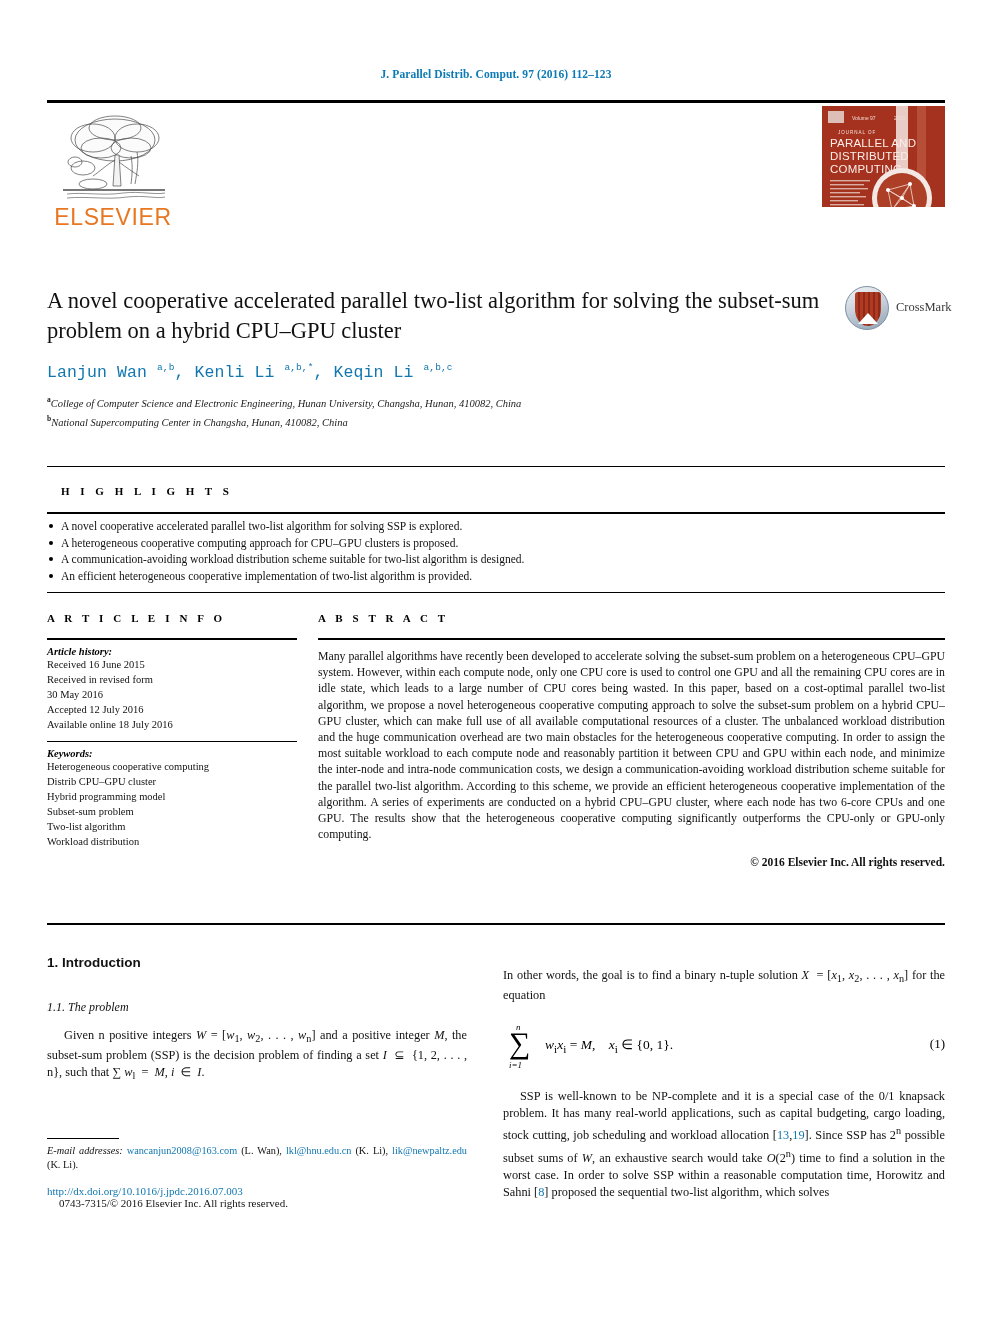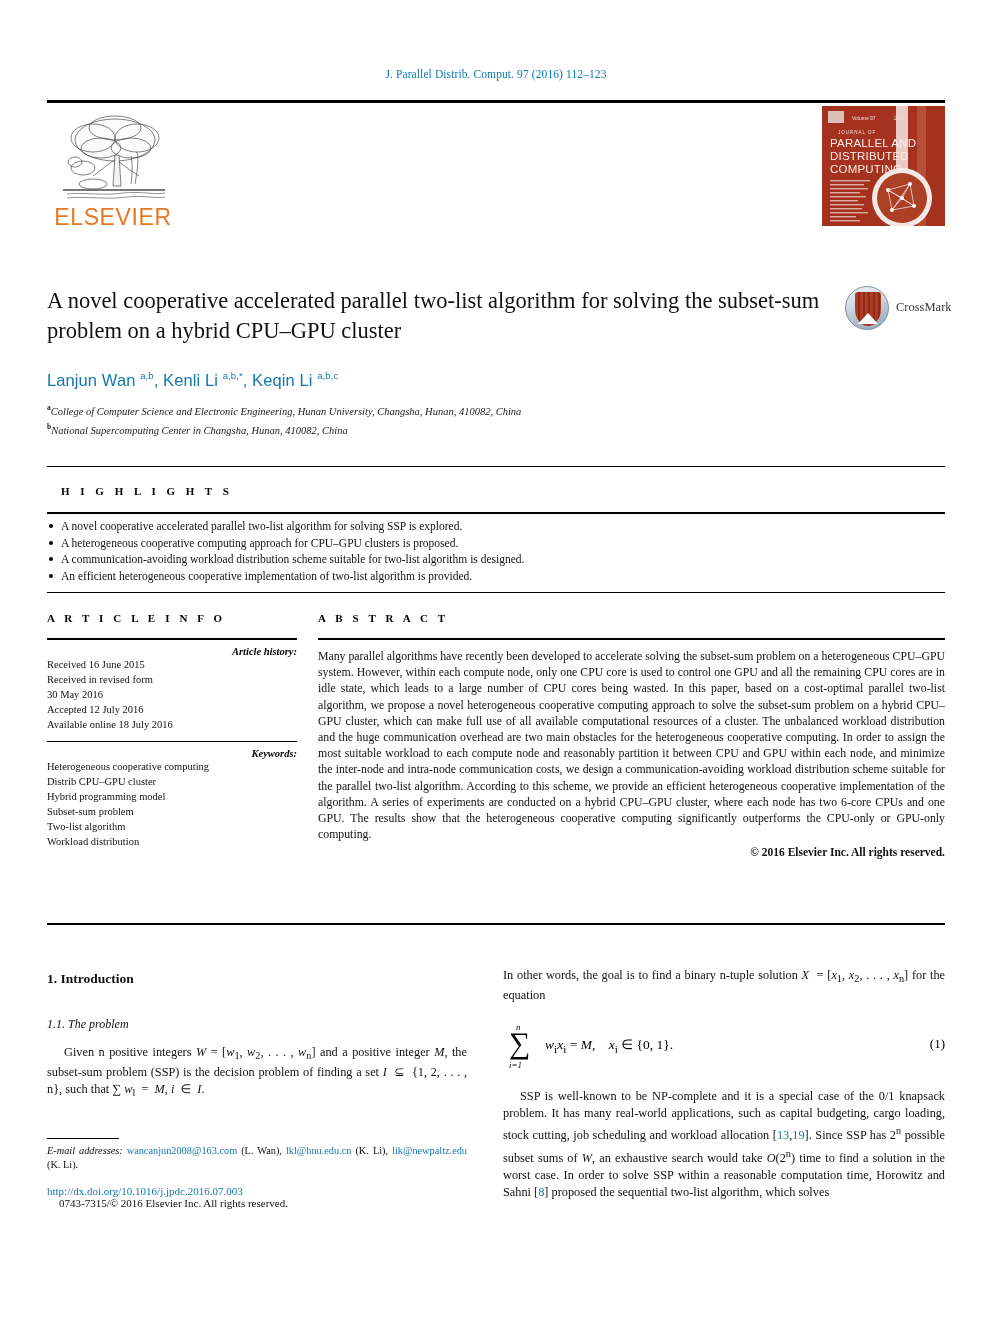--- a/index.html
+++ b/index.html
@@ -22,21 +22,21 @@
     height: 1323px;
   }
 
   
   .running-head {
     position: absolute;
     left: 0; top: 68px;
     width: 992px;
     text-align: center;
     font-family: "Liberation Serif", serif;
-    font-weight: normal;
+    font-weight: bold;
     font-size: 11.5px;
     color: #0b7ab5;
     letter-spacing: 0.1px;
   }
 
   
   .masthead {
     position: absolute;
     left: 47px; top: 100px;
     width: 898px;
@@ -110,21 +110,21 @@
     font-size: 11.5px;
     color: #222;
   }
   .homepage-line .hp-link {
     color: #2b7fbd;
   }
   .journal-cover {
     position: absolute;
     left: 775px; top: 6px;
     width: 123px;
-    height: 120px;
+    height: 101px;
     overflow: hidden;
     background: #a5321e;
   }
 
   
   .title-block {
     position: absolute;
     left: 47px; top: 286px;
     width: 898px;
   }
@@ -173,22 +173,22 @@
     border-bottom: 11px solid #ffffff;
   }
   .crossmark-text {
     position: absolute;
     left: 51px; top: 14px;
     font-family: "Liberation Serif", serif;
     font-size: 12.5px;
     color: #3a3a3a;
   }
   .authors {
-    margin-top: 24px;
-    font-family: Liberation Sans, sans-serif;
+    margin-top: 16px;
+    font-family: Liberation Mono, monospace;
     font-size: 16.5px;
     color: #1277b0;
     letter-spacing: 0.1px;
   }
   .authors sup {
     font-size: 9.5px;
   }
   .affiliations {
     margin-top: 10px;
   }
@@ -289,38 +289,37 @@
     background: #000;
     margin-top: 9px;
     margin-bottom: 5px;
   }
   .info-sub {
     font-family: "Liberation Serif", serif;
     font-style: italic;
     font-weight: bold;
     font-size: 10.5px;
     margin-top: 6px;
-    text-align: right;
   }
   .info-line {
     font-family: "Liberation Serif", serif;
     font-size: 10.5px;
     line-height: 15px;
     color: #111;
   }
   .abstract-body {
     margin-top: 8px;
     font-family: "Liberation Serif", serif;
     font-size: 11.8px;
     line-height: 16.2px;
     text-align: justify;
     color: #111;
   }
   .abstract-copy {
-    margin-top: 4px;
+    margin-top: 14px;
     text-align: right;
     font-family: "Liberation Serif", serif;
     font-size: 11.5px;
     font-weight: bold;
     color: #111;
   }
 
   
   .body-rule {
     position: absolute;
@@ -335,24 +334,24 @@
     position: absolute;
     left: 47px; top: 955px;
     width: 420px;
   }
   .col-right {
     position: absolute;
     left: 503px; top: 955px;
     width: 442px;
   }
   h2.sec-num {
-    font-family: Liberation Serif, serif;
+    font-family: Liberation Sans, sans-serif;
     font-size: 13.5px;
     font-weight: bold;
-    margin: 16px 0 0 0;
+    margin: 0 0 0 0;
     color: #111;
   }
   h3.subsec-num {
     font-family: "Liberation Serif", serif;
     font-size: 12px;
     font-weight: normal;
     font-style: italic;
     margin: 30px 0 0 0;
     color: #111;
   }

